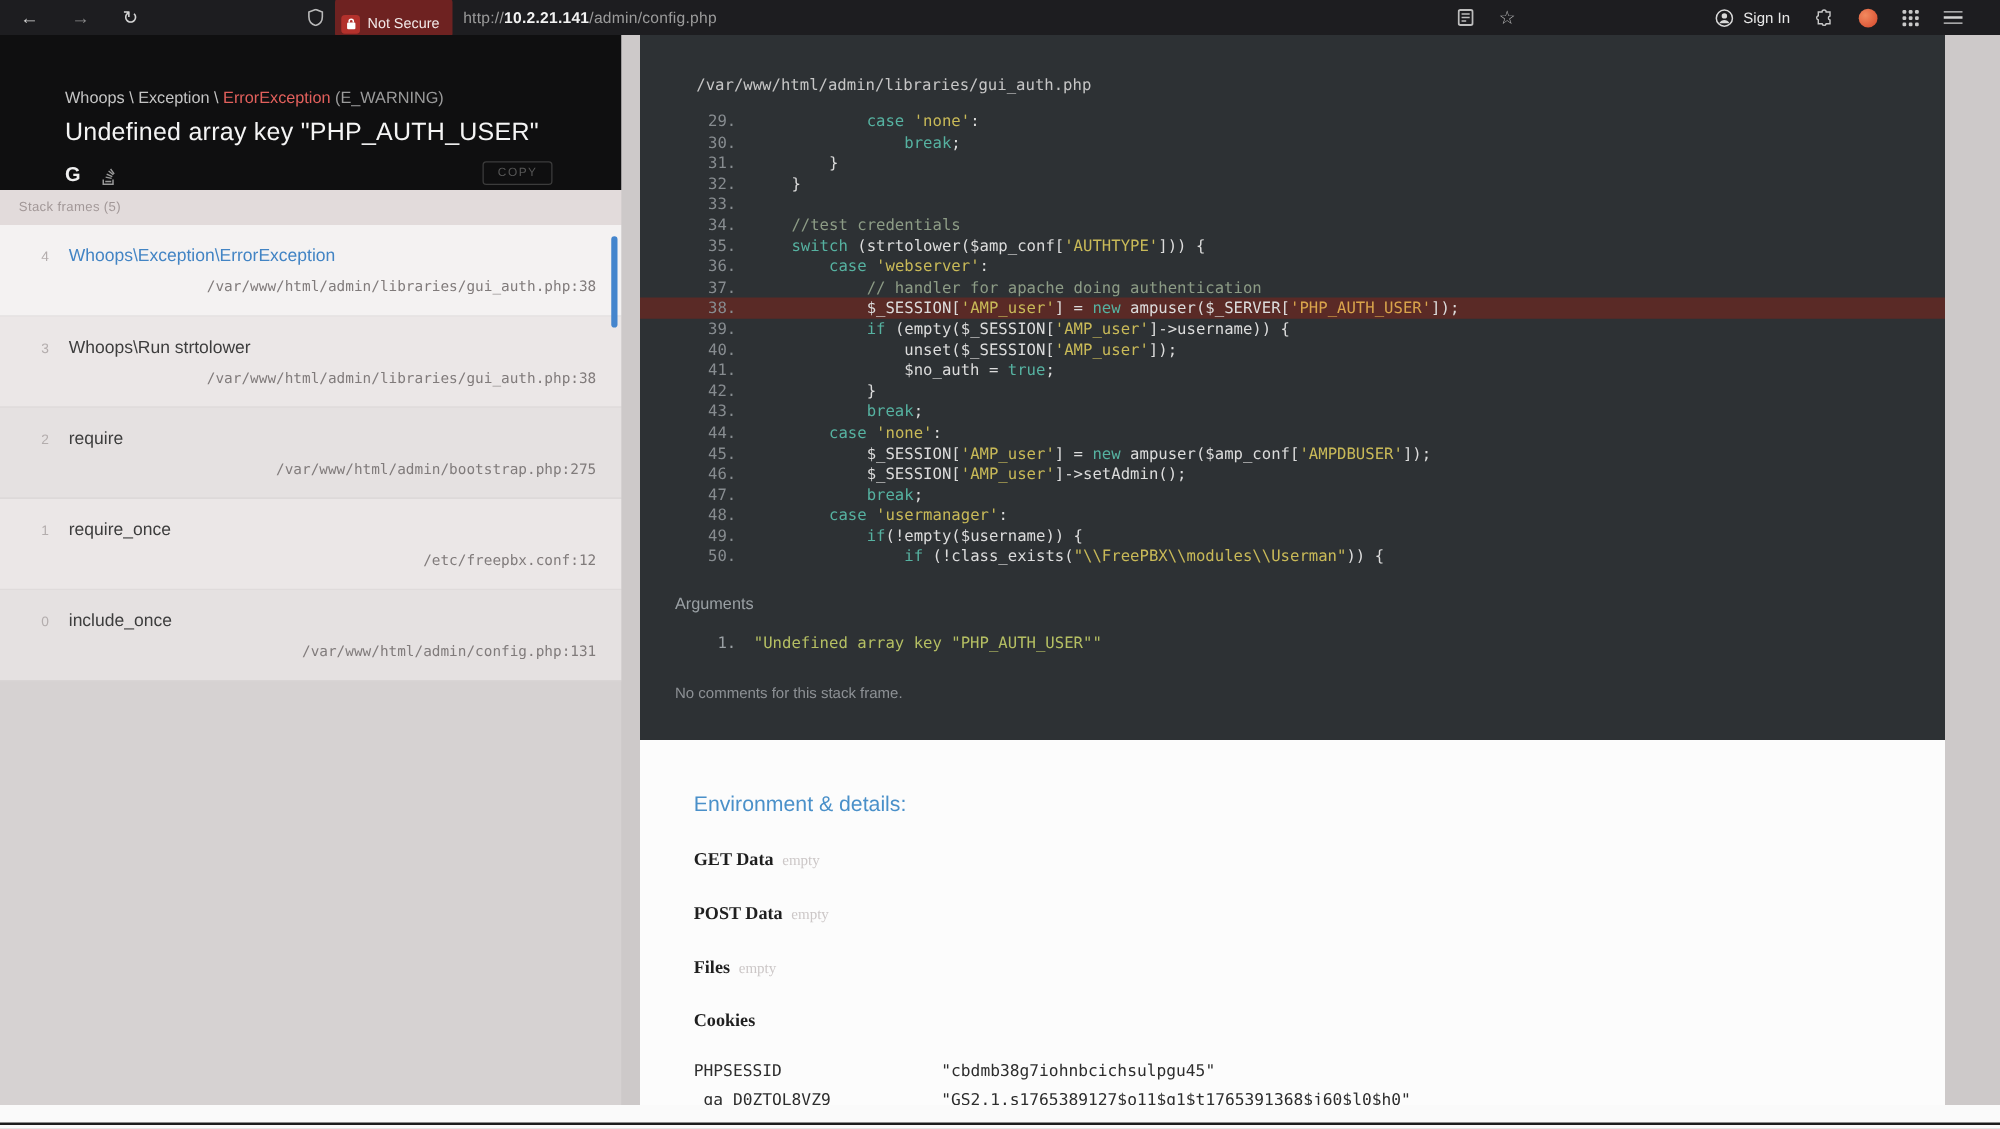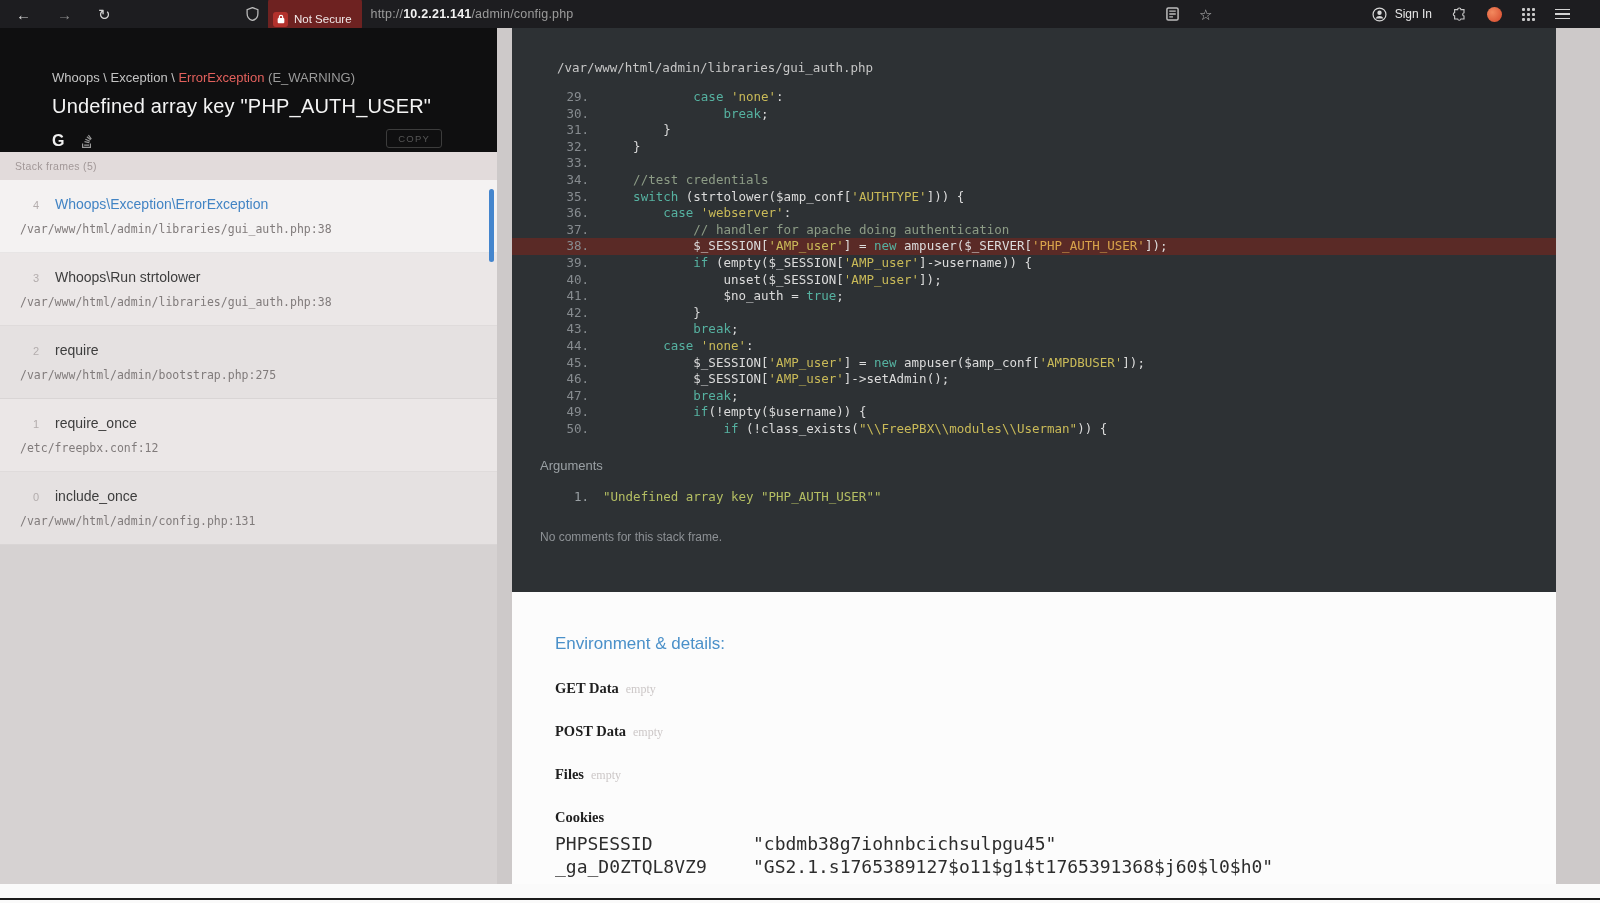--- a/index.html
+++ b/index.html
@@ -40,21 +40,21 @@
   .frames-header { height: 28px; background: #e2dbdb; display: flex; align-items: center; padding-left: 15px; font-size: 10.5px; color: #a29898; letter-spacing: .3px; }
   .frames-list { position: relative; }
   .frame { padding: 16px 20px 16px 20px; border-bottom: 1px solid rgba(0,0,0,.05); cursor: pointer; }
   .frame.active { background: #f4f2f2; }
   .frame.shade-a { background: #ebe7e7; }
   .frame.shade-b { background: #e5e1e1; }
   .frame-head { display: flex; align-items: baseline; gap: 13px; padding-left: 13px; }
   .frame-num { font-size: 11px; color: #b3adad; min-width: 9px; }
   .frame-title { font-size: 14px; color: #3d3d3d; }
   .frame.active .frame-title { color: #4284c4; }
-  .frame-path { margin-top: 10px; font-family: "DejaVu Sans Mono", monospace; font-size: 11.5px; color: #807b7b; }
+  .frame-path { margin-top: 10px; font-family: "DejaVu Sans Mono", monospace; font-size: 11.5px; color: #807b7b; text-align: right; }
   .scroll-thumb { position: absolute; right: 3px; top: 9px; width: 5px; height: 73px; border-radius: 3px; background: #4485cd; }
 
   
   .code-panel { position: absolute; top: 28px; left: 512px; width: 1044px; height: 564px; background: #2d3134; }
   .file-path { padding: 32px 0 0 45px; font-family: "DejaVu Sans Mono", monospace; font-size: 12.5px; color: #c6c6c6; }
   .code-block { margin-top: 14px; }
   .code-line { display: flex; line-height: 16.6px; min-height: 16.6px; font-family: "DejaVu Sans Mono", monospace; font-size: 12.5px; padding-left: 45px; }
   .code-line.hl { background: #5a2a26; }
   .ln { flex: none; width: 46px; text-align: right; padding-right: 14px; color: #878c90; }
   .lc { white-space: pre; color: #dcdcdc; }
@@ -69,21 +69,21 @@
   .arg-index { flex: none; width: 46px; text-align: right; padding-right: 14px; color: #9aa0a4; }
   .arg-value { color: #b5bf63; white-space: pre; }
   .no-comments { margin: 25px 0 0 28px; font-size: 12px; color: #8d9195; }
 
   
   .details-panel { position: absolute; top: 592px; left: 512px; width: 1044px; bottom: 19px; background: #fcfcfc; padding: 42px 0 0 43px; }
   .env-heading { font-size: 17px; color: #4a90c9; font-weight: 400; }
   .env-row { margin-top: 26px; display: flex; align-items: baseline; gap: 7px; font-family: Liberation Serif, serif; }
   .env-label { font-size: 14.5px; font-weight: 700; color: #1f1f1f; }
   .env-empty { font-size: 12px; color: #ccc7c7; }
-  .cookie-table { margin-top: 6px; font-family: "DejaVu Sans Mono", monospace; font-size: 18px; color: #2d2d2d; }
+  .cookie-table { margin-top: 20px; font-family: "DejaVu Sans Mono", monospace; font-size: 13px; color: #2d2d2d; }
   .cookie-row { display: flex; line-height: 23px; }
   .cookie-key { flex: none; width: 198px; }
   .session-row { margin-top: 20px; }
 
   
   .footer-white { position: absolute; left: 0; bottom: 0; width: 1600px; height: 19px; background: #fafafa; }
   .footer-line { position: absolute; left: 0; bottom: 3px; width: 1600px; height: 2px; background: #1c1c1c; }
 </style>
 </head>
 <body>
@@ -286,20 +286,24 @@
       </div>
       <div class="code-line">
         <span class="ln">46.</span>
         <span class="lc"><span class="pln">            $_SESSION[</span><span class="str">'AMP_user'</span><span class="pln">]-&gt;setAdmin();</span></span>
       </div>
       <div class="code-line">
         <span class="ln">47.</span>
         <span class="lc"><span class="pln">            </span><span class="kw">break</span><span class="pln">;</span></span>
       </div>
       <div class="code-line">
+        <span class="ln">48.</span>
+        <span class="lc"><span class="pln">        </span><span class="kw">case</span><span class="pln"> </span><span class="str">'usermanager'</span><span class="pln">:</span></span>
+      </div>
+      <div class="code-line">
         <span class="ln">49.</span>
         <span class="lc"><span class="pln">            </span><span class="kw">if</span><span class="pln">(!empty($username)) {</span></span>
       </div>
       <div class="code-line">
         <span class="ln">50.</span>
         <span class="lc"><span class="pln">                </span><span class="kw">if</span><span class="pln"> (!class_exists(</span><span class="str">"\\FreePBX\\modules\\Userman"</span><span class="pln">)) {</span></span>
       </div>
     </div>
   <div class="args-label">Arguments</div>
   <div class="args-list">

